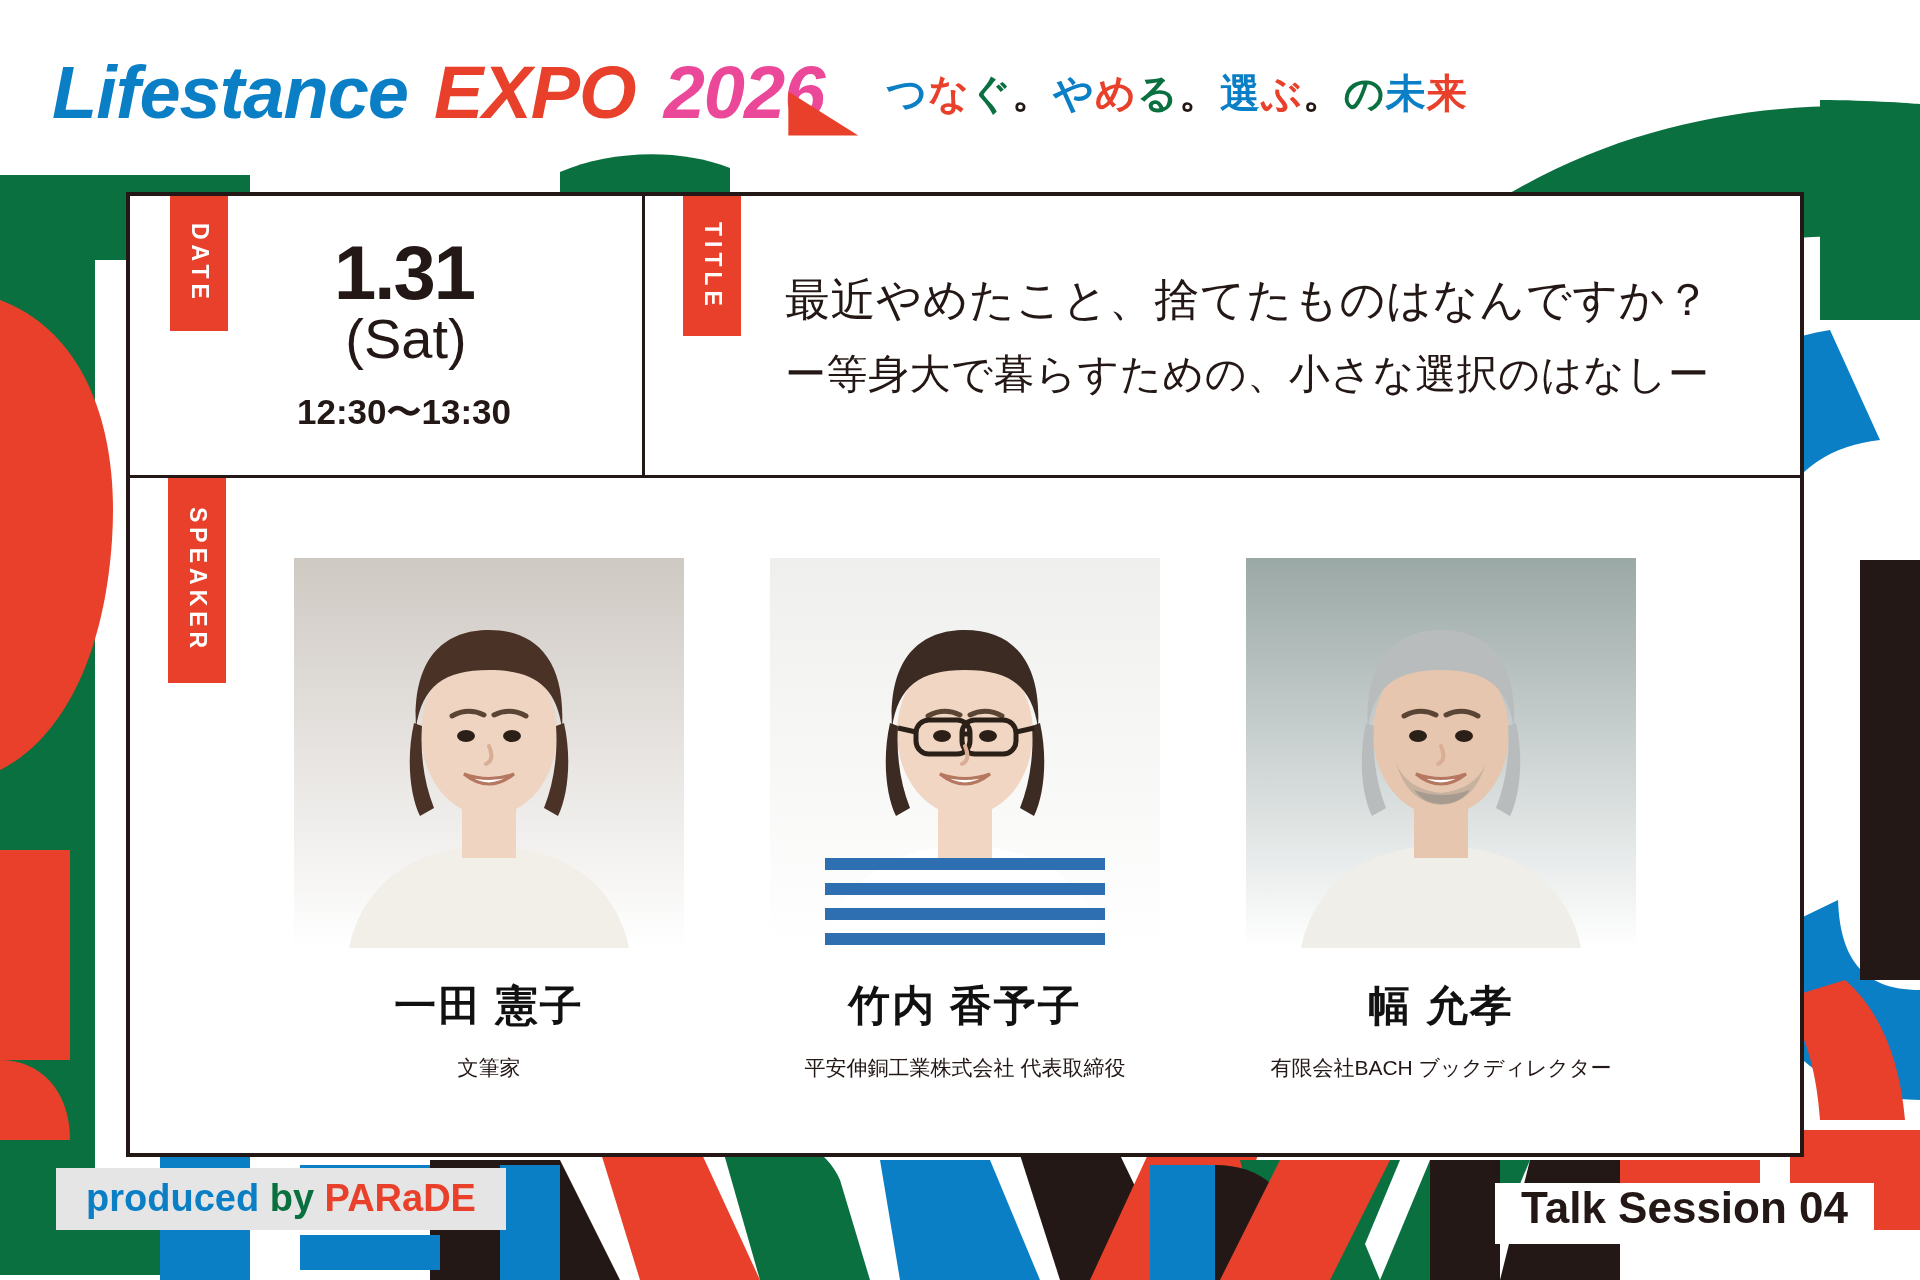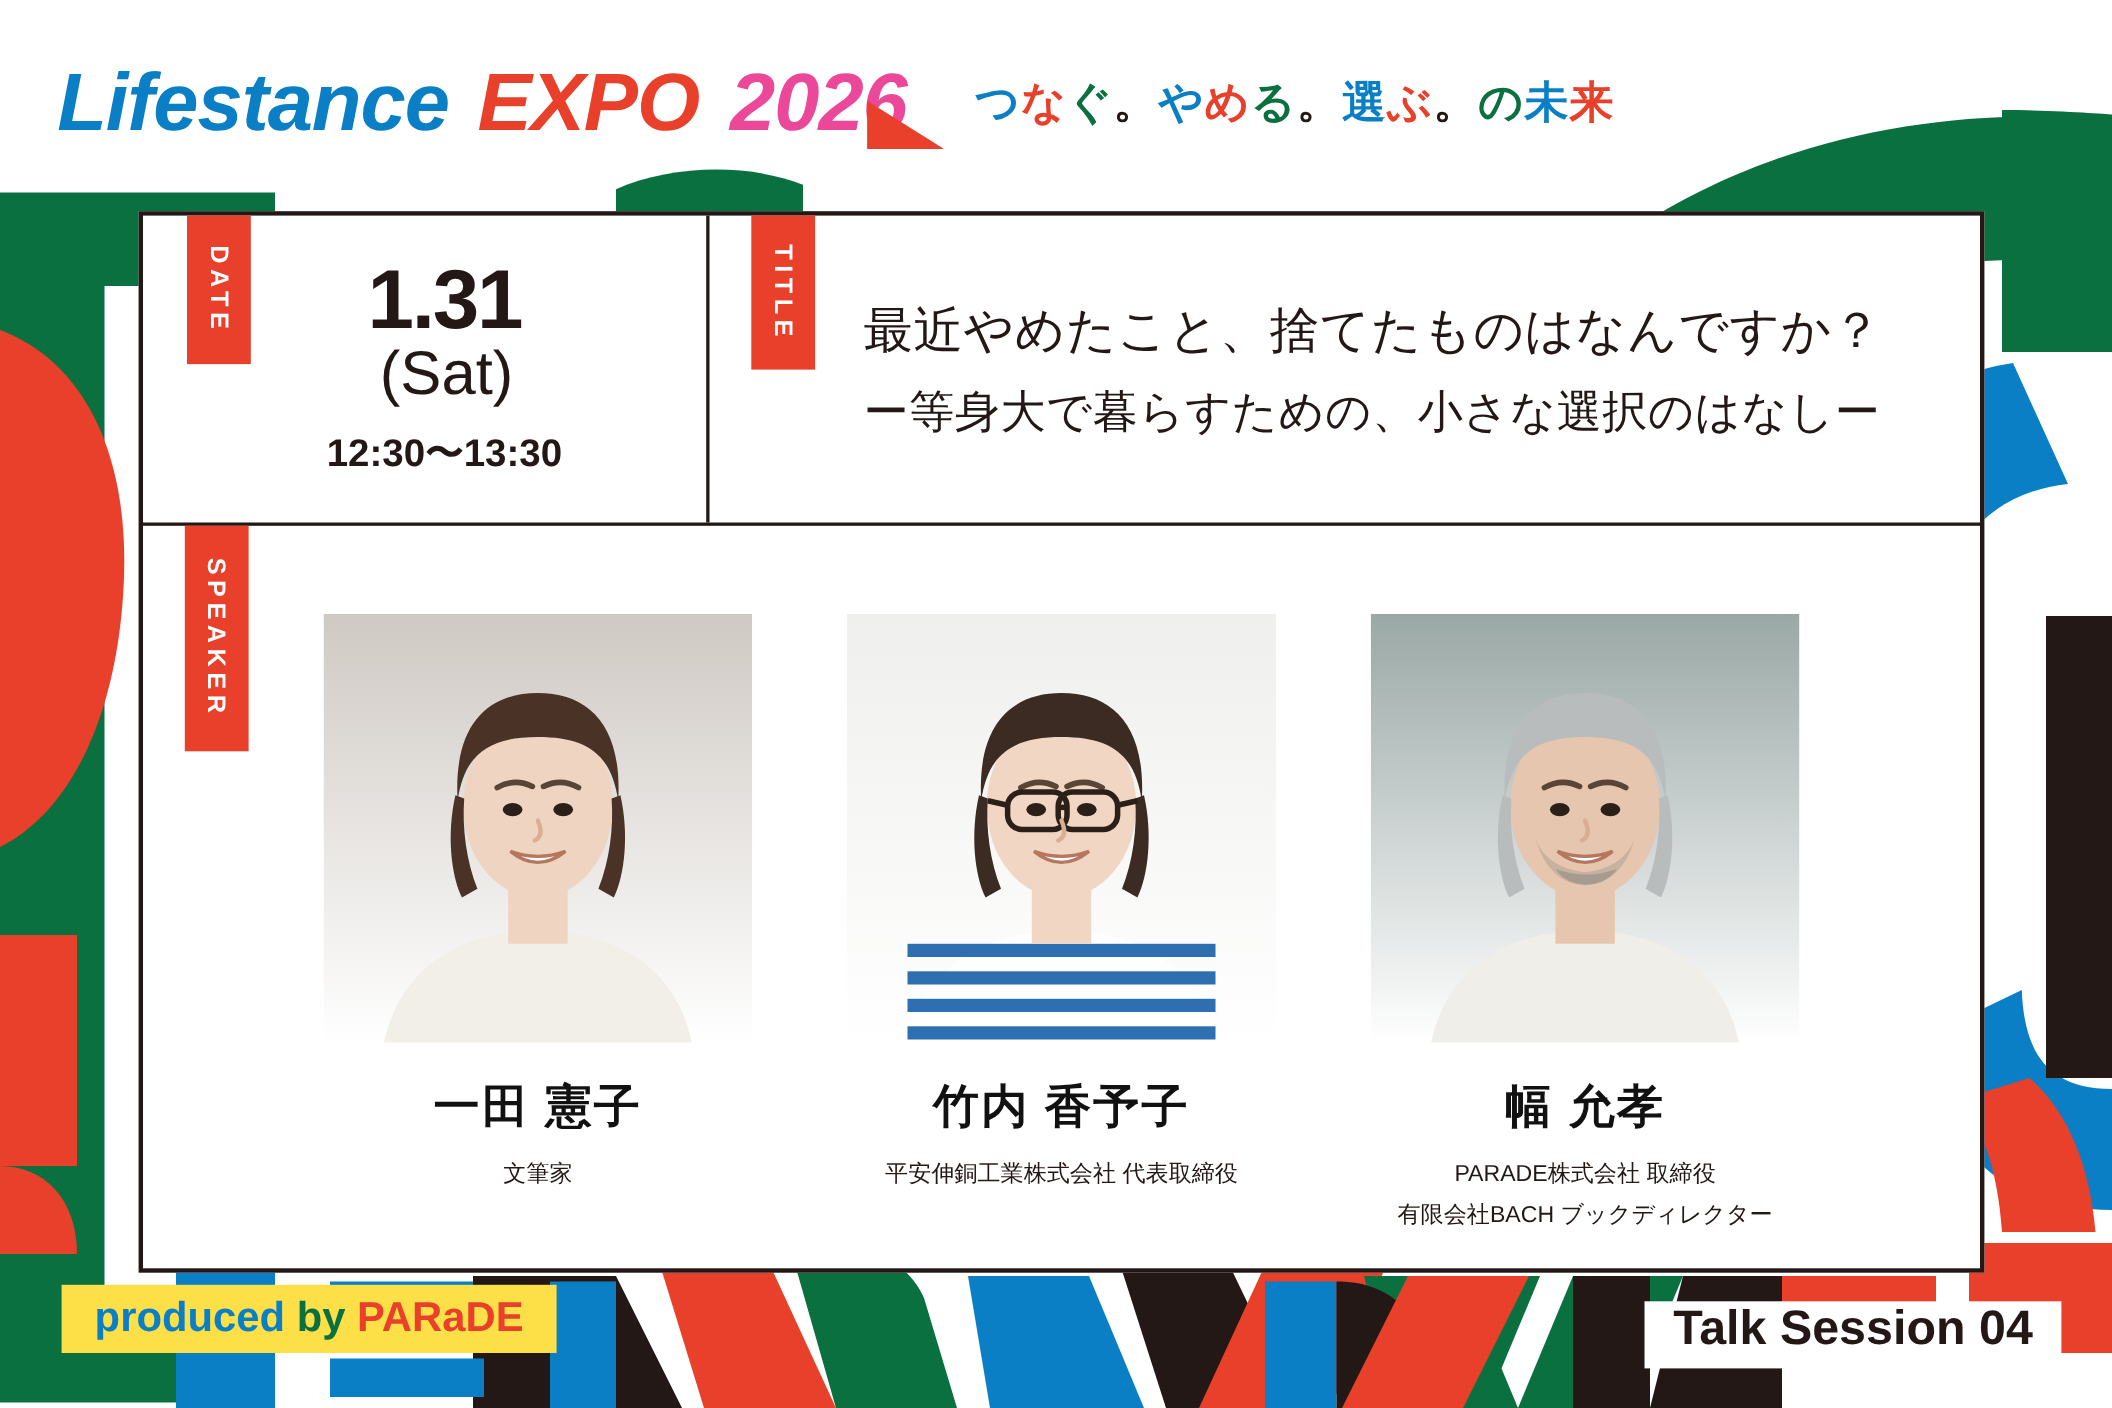--- a/index.html
+++ b/index.html
@@ -62,21 +62,21 @@
   .speaker{ width:390px; display:flex; flex-direction:column; align-items:center; }
   .photo{ width:390px; height:390px; position:relative; overflow:hidden; }
   .photo svg{ display:block; width:390px; height:390px; }
   .sp-name{ font-size:42px; font-weight:bold; color:#111; margin-top:30px;
             letter-spacing:2px; white-space:nowrap; }
   .sp-role{ font-size:21px; color:#231815; margin-top:18px; line-height:1.55;
             text-align:center; white-space:nowrap; }
   .sp-role div+div{ margin-top:4px; }
 
   
-  .produced{ position:absolute; left:56px; bottom:50px; background:#fde047;
+  .produced{ position:absolute; left:56px; bottom:50px; background:#e5e5e5;
              padding:11px 30px 13px; font-size:38px; font-weight:bold;
              white-space:nowrap; z-index:7; line-height:1; }
   .produced .p1{ color:#0a7fc6; }
   .produced .p2{ color:#0a7040; }
   .produced .p3{ color:#e8402a; }
 
   .talksession{ position:absolute; right:46px; bottom:36px; background:#fff;
                 padding:3px 26px 14px; font-size:44px; font-weight:bold;
                 color:#231815; white-space:nowrap; z-index:7; line-height:1; }
 </style>
@@ -299,21 +299,20 @@
         <path d="M 195 188 q 6 14 -3 18" stroke="#d9ae95" stroke-width="4" fill="none" stroke-linecap="round"></path>
 
         <path d="M 170 216 q 25 20 50 0 q -25 9 -50 0 Z" fill="#ffffff" stroke="#b5775f" stroke-width="3"></path>
 
           <path d="M 168 232 q 28 10 56 0 q -10 14 -28 14 q -18 0 -28 -14 Z" fill="#8d8a85" opacity="0.55"></path>
           <path d="M 150 205 q 10 26 45 30 q 35 -4 45 -30 q -12 40 -45 42 q -33 -2 -45 -42 Z" fill="#8d8a85" opacity="0.35"></path>
       </svg>
             </div>
             <div class="sp-name">幅 允孝</div>
             <div class="sp-role">
-              <div>PARADE株式会社 取締役</div>
               <div>有限会社BACH ブックディレクター</div>
             </div>
           </div>
         </div>
     </div>
 
   </div>
 
   <div class="produced">
     <span class="p1">produced</span>

